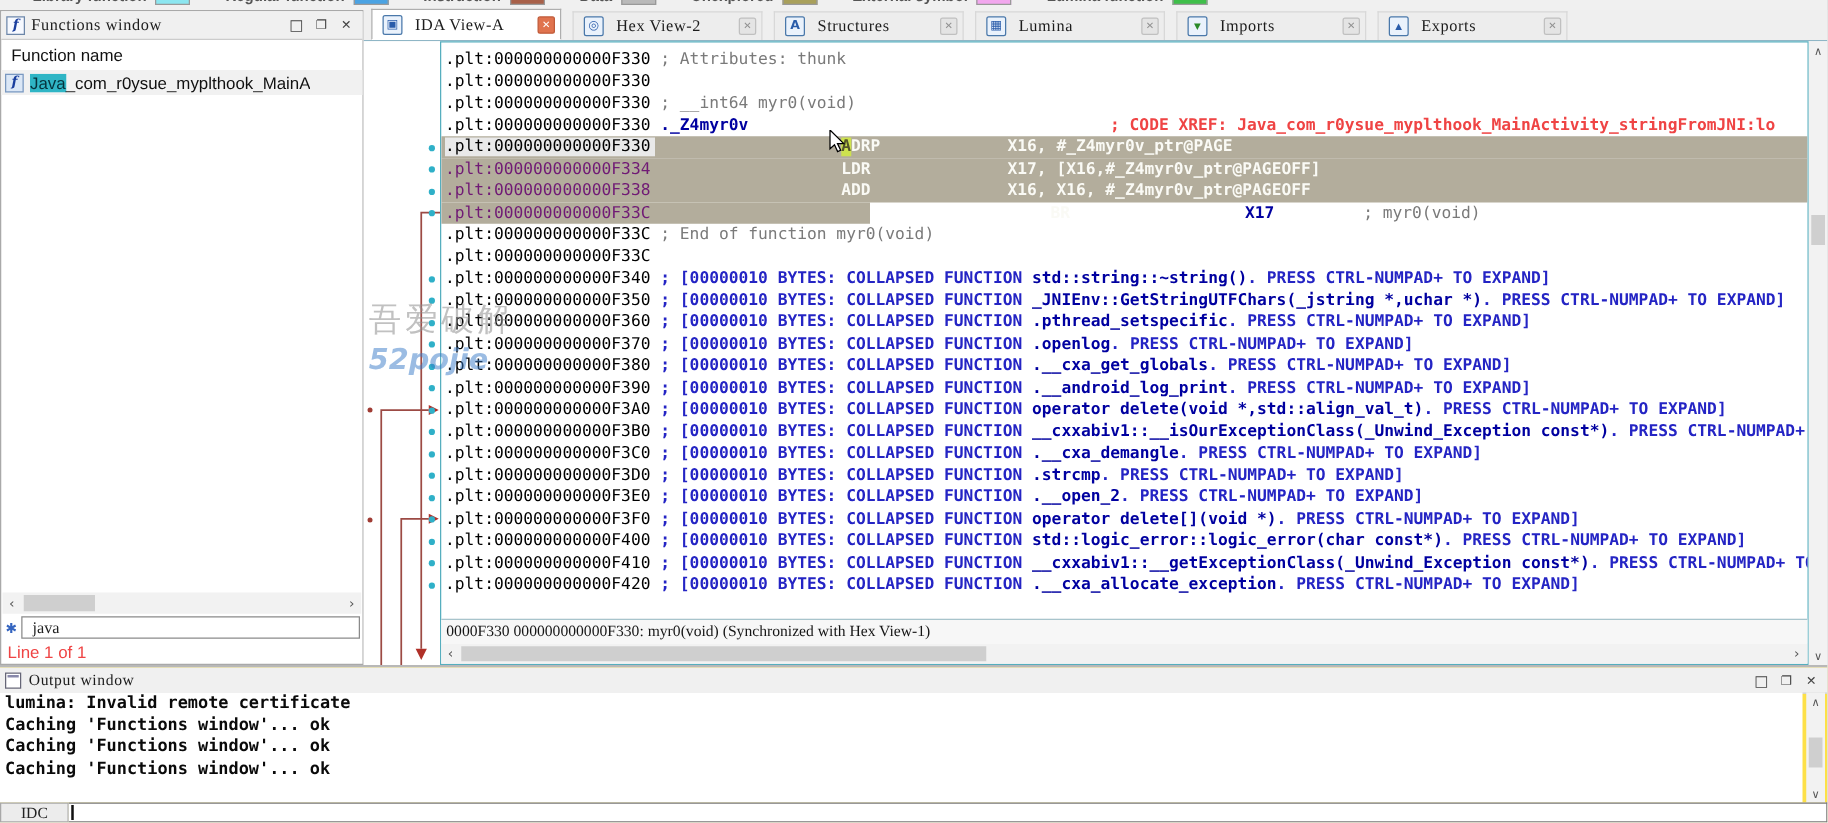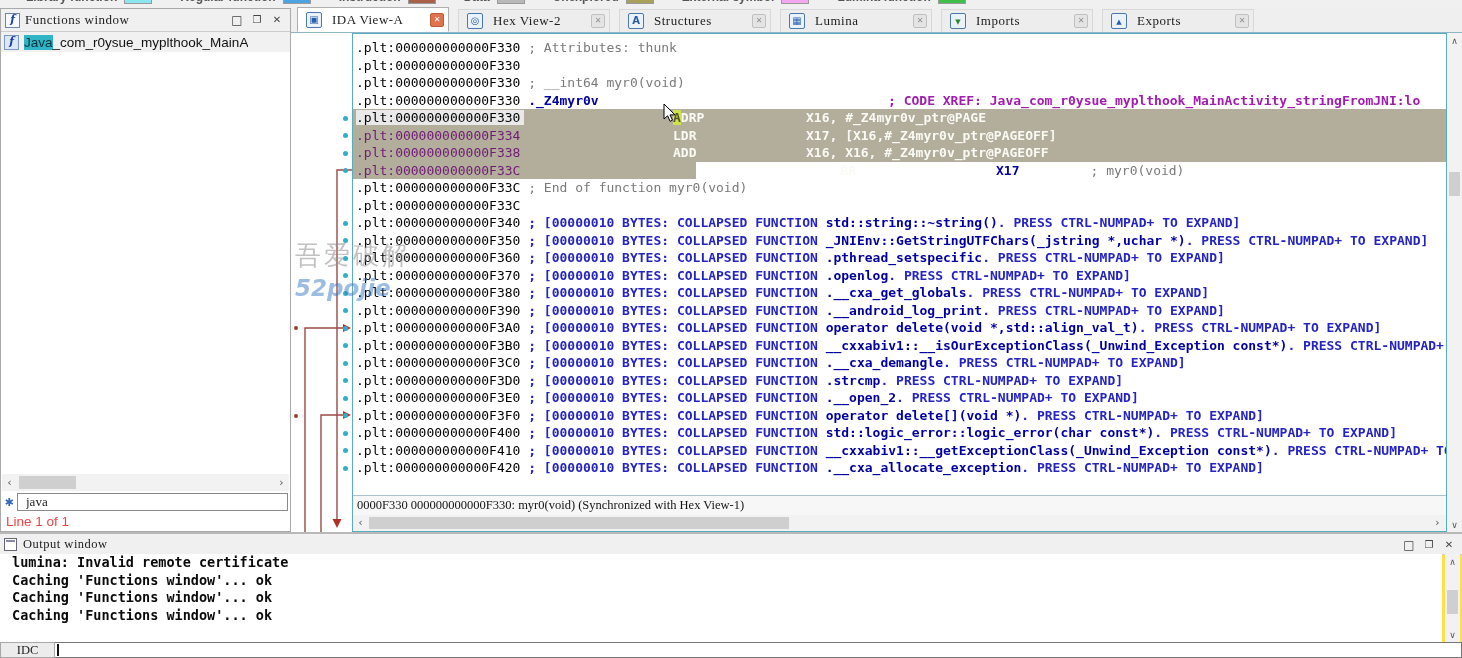--- a/index.html
+++ b/index.html
@@ -69,40 +69,40 @@
   .listing-block{position:absolute;left:61px;top:25px;width:1095px;height:499px;border:1px solid #56aebe;
       box-sizing:border-box;display:flex;flex-direction:column;background:#fff;}
   .listing{position:relative;flex:1;overflow:hidden;padding-top:5px;
       font:13px/17.5px "DejaVu Sans Mono",monospace;white-space:pre;color:#000;}
   .lrow{position:relative;height:17.5px;padding-left:3px;}
   .addr{color:#000;}
   .cmt{color:#7a7a7a;}
   .blue{color:#2424c4;font-weight:600;}
   .navy{color:#0000a0;font-weight:700;}
   .abs{position:absolute;top:0;}
-  .xref{color:#a21caf;font-weight:600;}
+  .xref{color:#ef4444;font-weight:600;}
   .lrow.sel{background:#b3ad9c;}
   .addr-anchor{background:#e9e9e9;color:#000;padding-right:4px;}
   .addr-sel{color:#701a75;}
   .selmnem,.selops{color:#fafaf5;font-weight:600;}
   .caretchar{background:#cde24e;color:#55552a;}
   .lrow.psel::before{content:"";position:absolute;left:0;top:0;width:343px;height:17.5px;background:#b3ad9c;}
   .lrow.psel>span{position:relative;}
   .listing-status{height:19px;border-top:1px solid #a8c4cc;background:#f7f7f7;
       font:12.5px/18px "Liberation Serif",serif;color:#151515;padding-left:4px;white-space:nowrap;overflow:hidden;}
   .listing-hscroll{position:relative;height:16px;background:#f2f2f2;flex:0 0 auto;}
   .main-vscroll{left:1156px;top:25px;width:15px;height:499px;}
   
   .out-panel{position:absolute;left:0;top:532px;width:1462px;height:126px;background:#fde047;border-top:2px solid #b8b8b8;box-sizing:border-box;}
   .out-title{height:20px;background:#f0f0f0;border-bottom:1px solid #cfcfcf;display:flex;align-items:center;position:relative;}
   .out-title .wicon2{width:11px;height:11px;border:1px solid #667;margin:0 6px 0 4px;background:#fff;position:relative;}
   .out-title .wicon2::before{content:"";position:absolute;left:1px;right:1px;top:1px;height:2px;background:#88a;}
   .out-title .wtitle{font:12.5px "Liberation Serif",serif;color:#1c1c1c;letter-spacing:.5px;}
   .out-log{position:absolute;left:0;top:20px;width:1442px;height:88px;overflow:hidden;background:#fff;}
-  .out-line{font:700 13.5px/17.6px "DejaVu Sans Mono",monospace;color:#0a0a0a;padding-left:12px;white-space:pre;}
+  .out-line{font:700 13.5px/17.6px "DejaVu Sans Mono",monospace;color:#0a0a0a;padding-left:4px;white-space:pre;}
   .out-vscroll{left:1445px;top:20px;width:15px;height:88px;position:absolute;}
   .cli-row{position:absolute;left:0;top:108px;width:1462px;height:18px;display:flex;}
   .cli-btn{width:55px;height:16px;background:#ececec;border:1px solid #a8a8a8;box-sizing:border-box;
       font:12.5px/15px "Liberation Serif",serif;color:#222;text-align:center;}
   .cli-input{flex:1;height:16px;border:1px solid #777;border-left:none;background:#fff;box-sizing:border-box;position:relative;}
   .cli-caret{position:absolute;left:2px;top:1px;width:2px;height:12px;background:#111;}
   
   .watermark{position:absolute;left:295px;top:238px;pointer-events:none;}
   .wm1{font:26px "DejaVu Sans",sans-serif;color:#8f8f8f;opacity:.55;letter-spacing:3px;}
   .wm2{font:italic 700 23px "DejaVu Sans",sans-serif;color:#3a7cc8;opacity:.5;margin-top:2px;}
@@ -149,20 +149,21 @@
   <div class="func-panel">
     <div class="titlebar">
       <span class="wicon">f</span>
       <span class="wtitle">Functions window</span>
       <span class="winbtns">
         <span class="wbtn wbtn-max"></span>
         <span class="wbtn wbtn-float"></span>
         <span class="wbtn wbtn-close"></span>
       </span>
     </div>
+    <div class="func-header">Function name</div>
     <div id="func-list">
         <div class="func-row">
           <span class="func-ficon">f</span>
           <span class="func-name"><span class="match">Java</span>_com_r0ysue_myplthook_MainA</span>
         </div>
       </div>
 
     <div class="sb sb-h func-hscroll">
       <span class="sb-btn sb-left" style="left:0;top:1px;"></span>
       <span class="sb-thumb" style="left:17px;top:2px;width:57px;height:13px;"></span>

